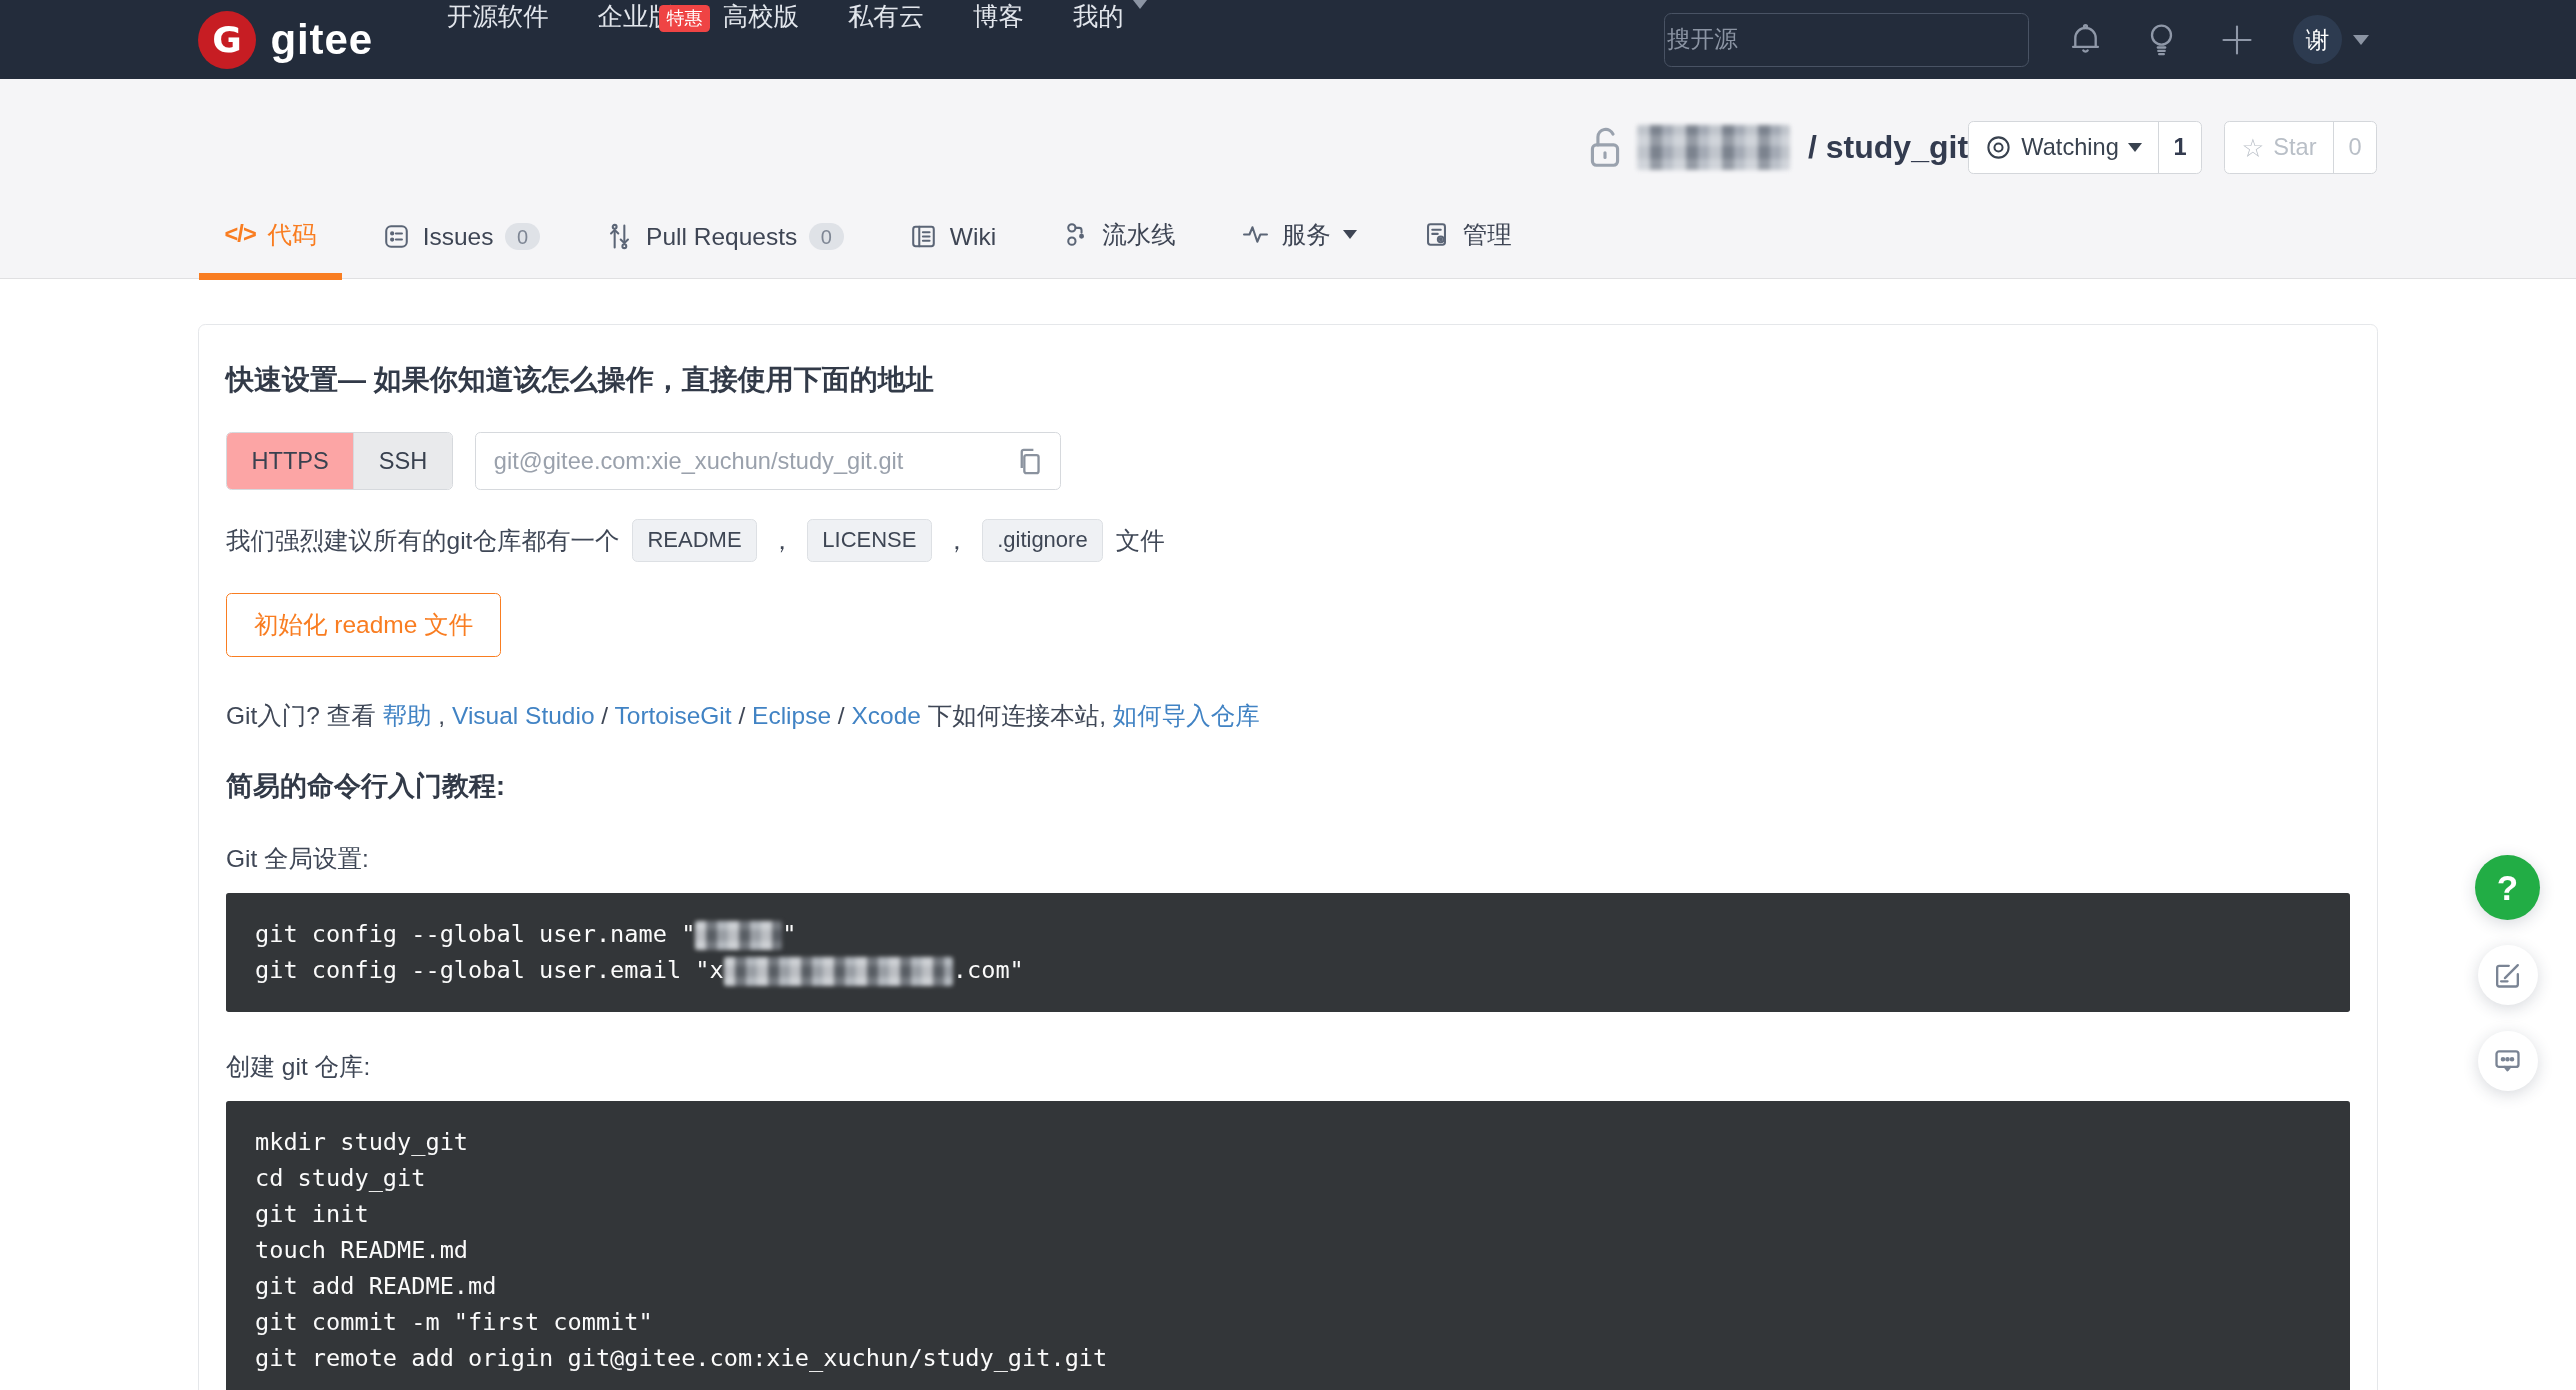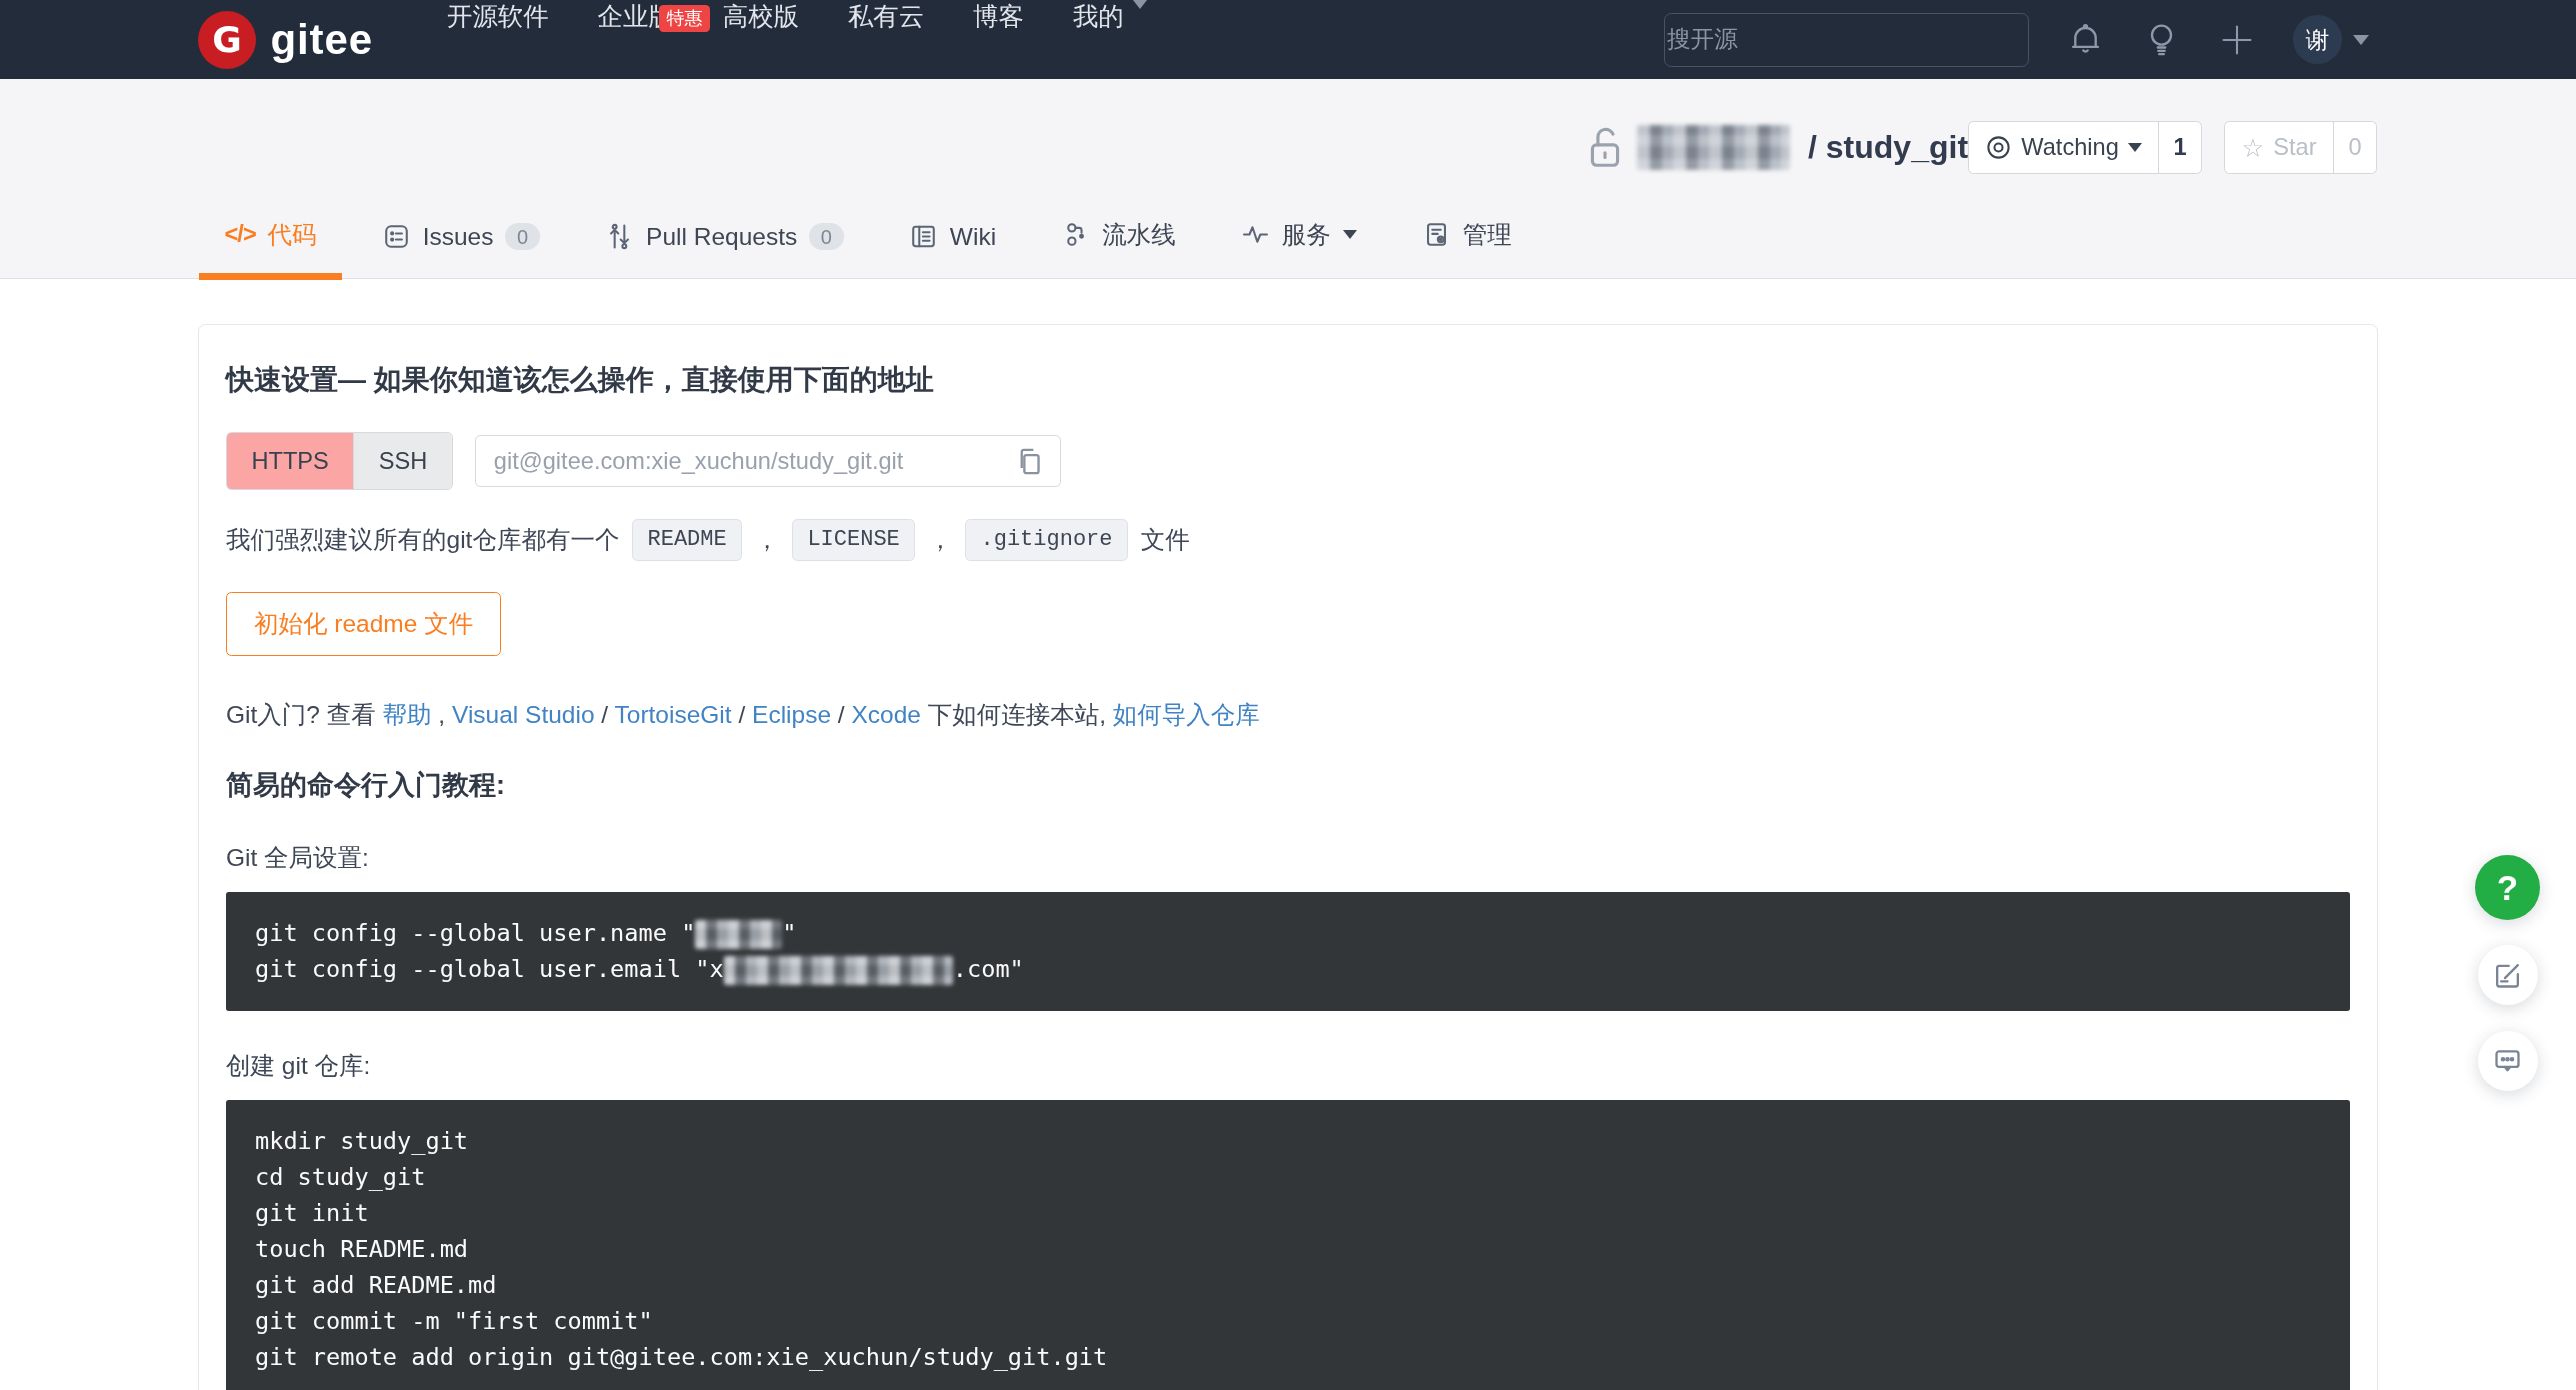--- a/index.html
+++ b/index.html
@@ -93,30 +93,30 @@
   .qs-heading { font-size:28px; font-weight:bold; color:#323a48; }
   .clone-row { display:flex; align-items:center; gap:22px; margin-top:33px; }
   .proto-group { display:flex; border:1.8px solid #d6d9dd; border-radius:5.4px; overflow:hidden; height:58px; }
   .proto-btn {
     display:flex; align-items:center; padding:0 24.5px; font-size:23.6px; color:#39414f;
     background:#fca5a5; cursor:pointer; border:none;
     font-family:"Liberation Sans","DejaVu Sans",sans-serif;
   }
   .proto-btn.ssh { background:#e9eaec; border-left:1.8px solid #d6d9dd; }
   .clone-input-wrap {
-    display:flex; align-items:center; width:586px; height:52px; border:1.8px solid #d6d9dd;
+    display:flex; align-items:center; width:586px; height:58px; border:1.8px solid #d6d9dd;
     border-radius:5.4px; background:#fff; padding-right:14.5px;
   }
   .clone-input {
     flex:1; border:none; outline:none; font-size:23.6px; color:#9aa1ac; padding:0 18px;
     font-family:"Liberation Sans","DejaVu Sans",sans-serif; background:transparent;
   }
   .advice { margin-top:29px; font-size:24.5px; color:#3f4756; display:flex; align-items:center; flex-wrap:wrap; gap:3.6px; }
   .file-pill {
-    font-family:Liberation Mono, monospace; font-size:22px; color:#3e4654;
+    font-family:Liberation Sans, sans-serif; font-size:22px; color:#3e4654;
     background:#eff1f4; border:1.8px solid #dde0e4; border-radius:5.4px; padding:7.3px 14.5px; margin:0 9px;
   }
   .init-btn {
     margin-top:31px; display:inline-block; background:#fff; border:1.8px solid #f97d21;
     border-radius:5.4px; color:#f97d21; font-size:24.5px; padding:14.5px 27px; cursor:pointer;
     font-family:"Liberation Sans","DejaVu Sans",sans-serif;
   }
   .intro { margin-top:42px; font-size:24.5px; color:#3f4756; }
   .intro a { color:#4183c4; text-decoration:none; cursor:pointer; }
   .tut-heading { margin-top:36px; font-size:27px; font-weight:bold; color:#323a48; }

